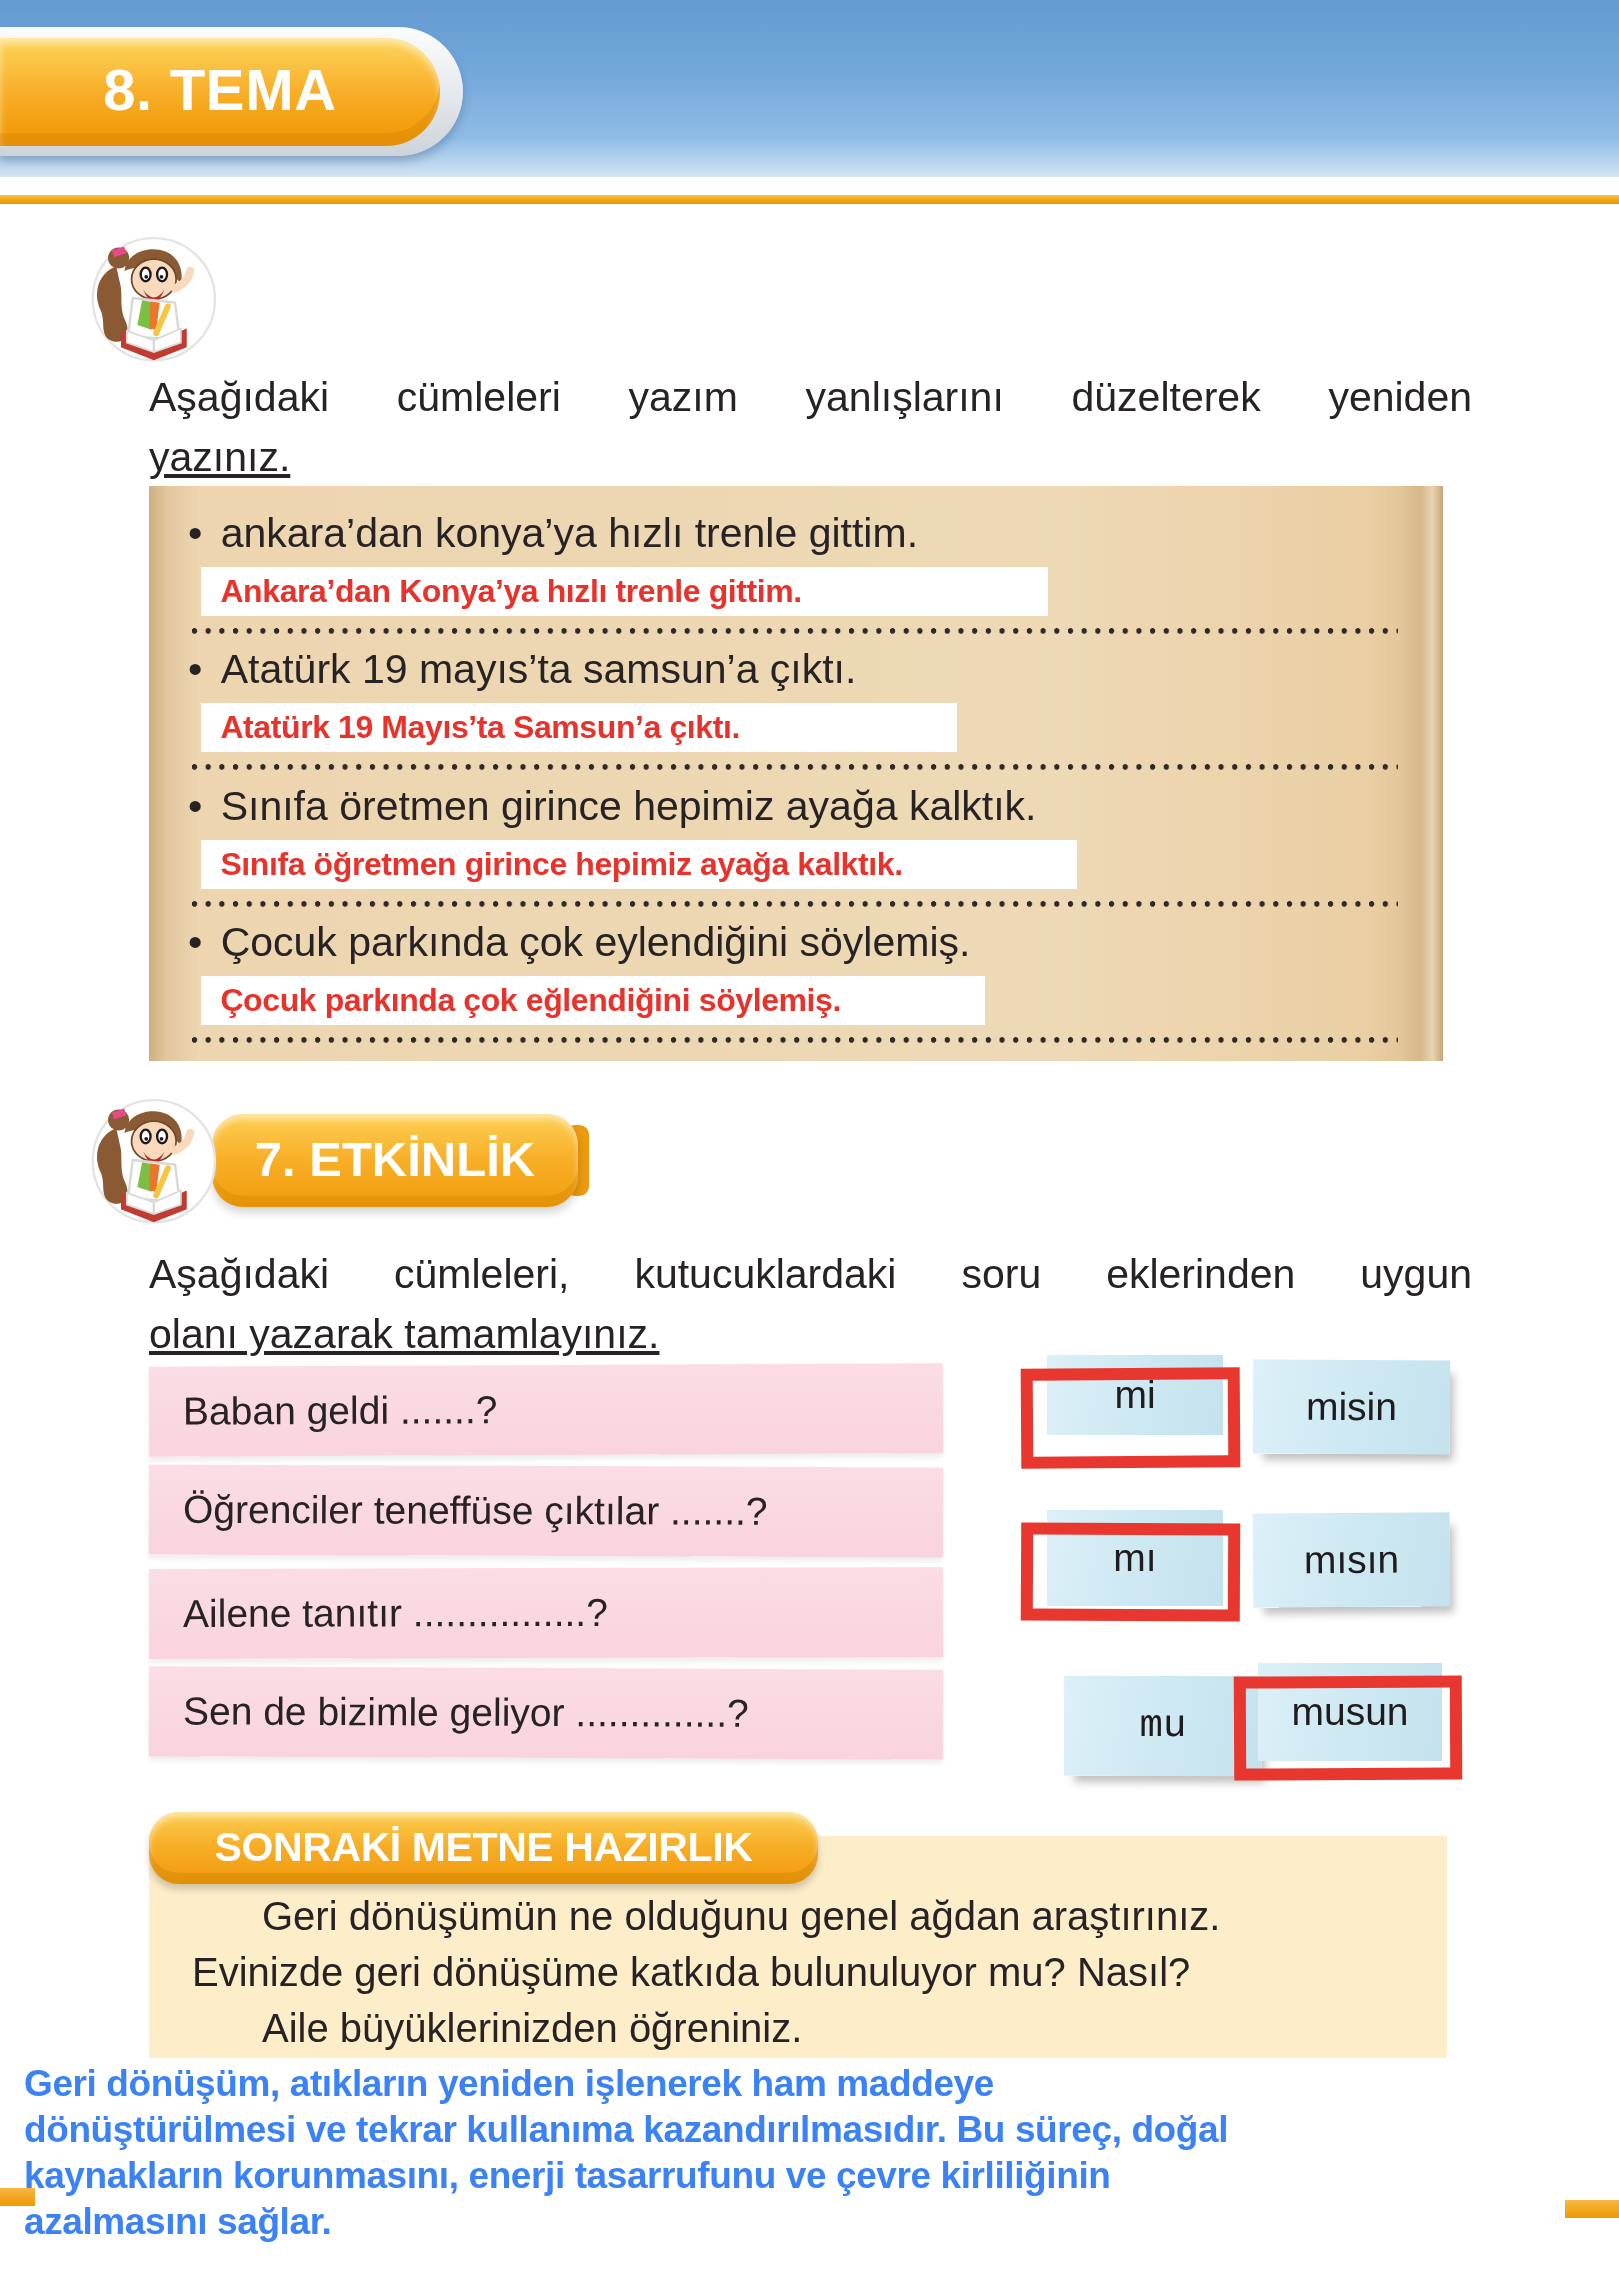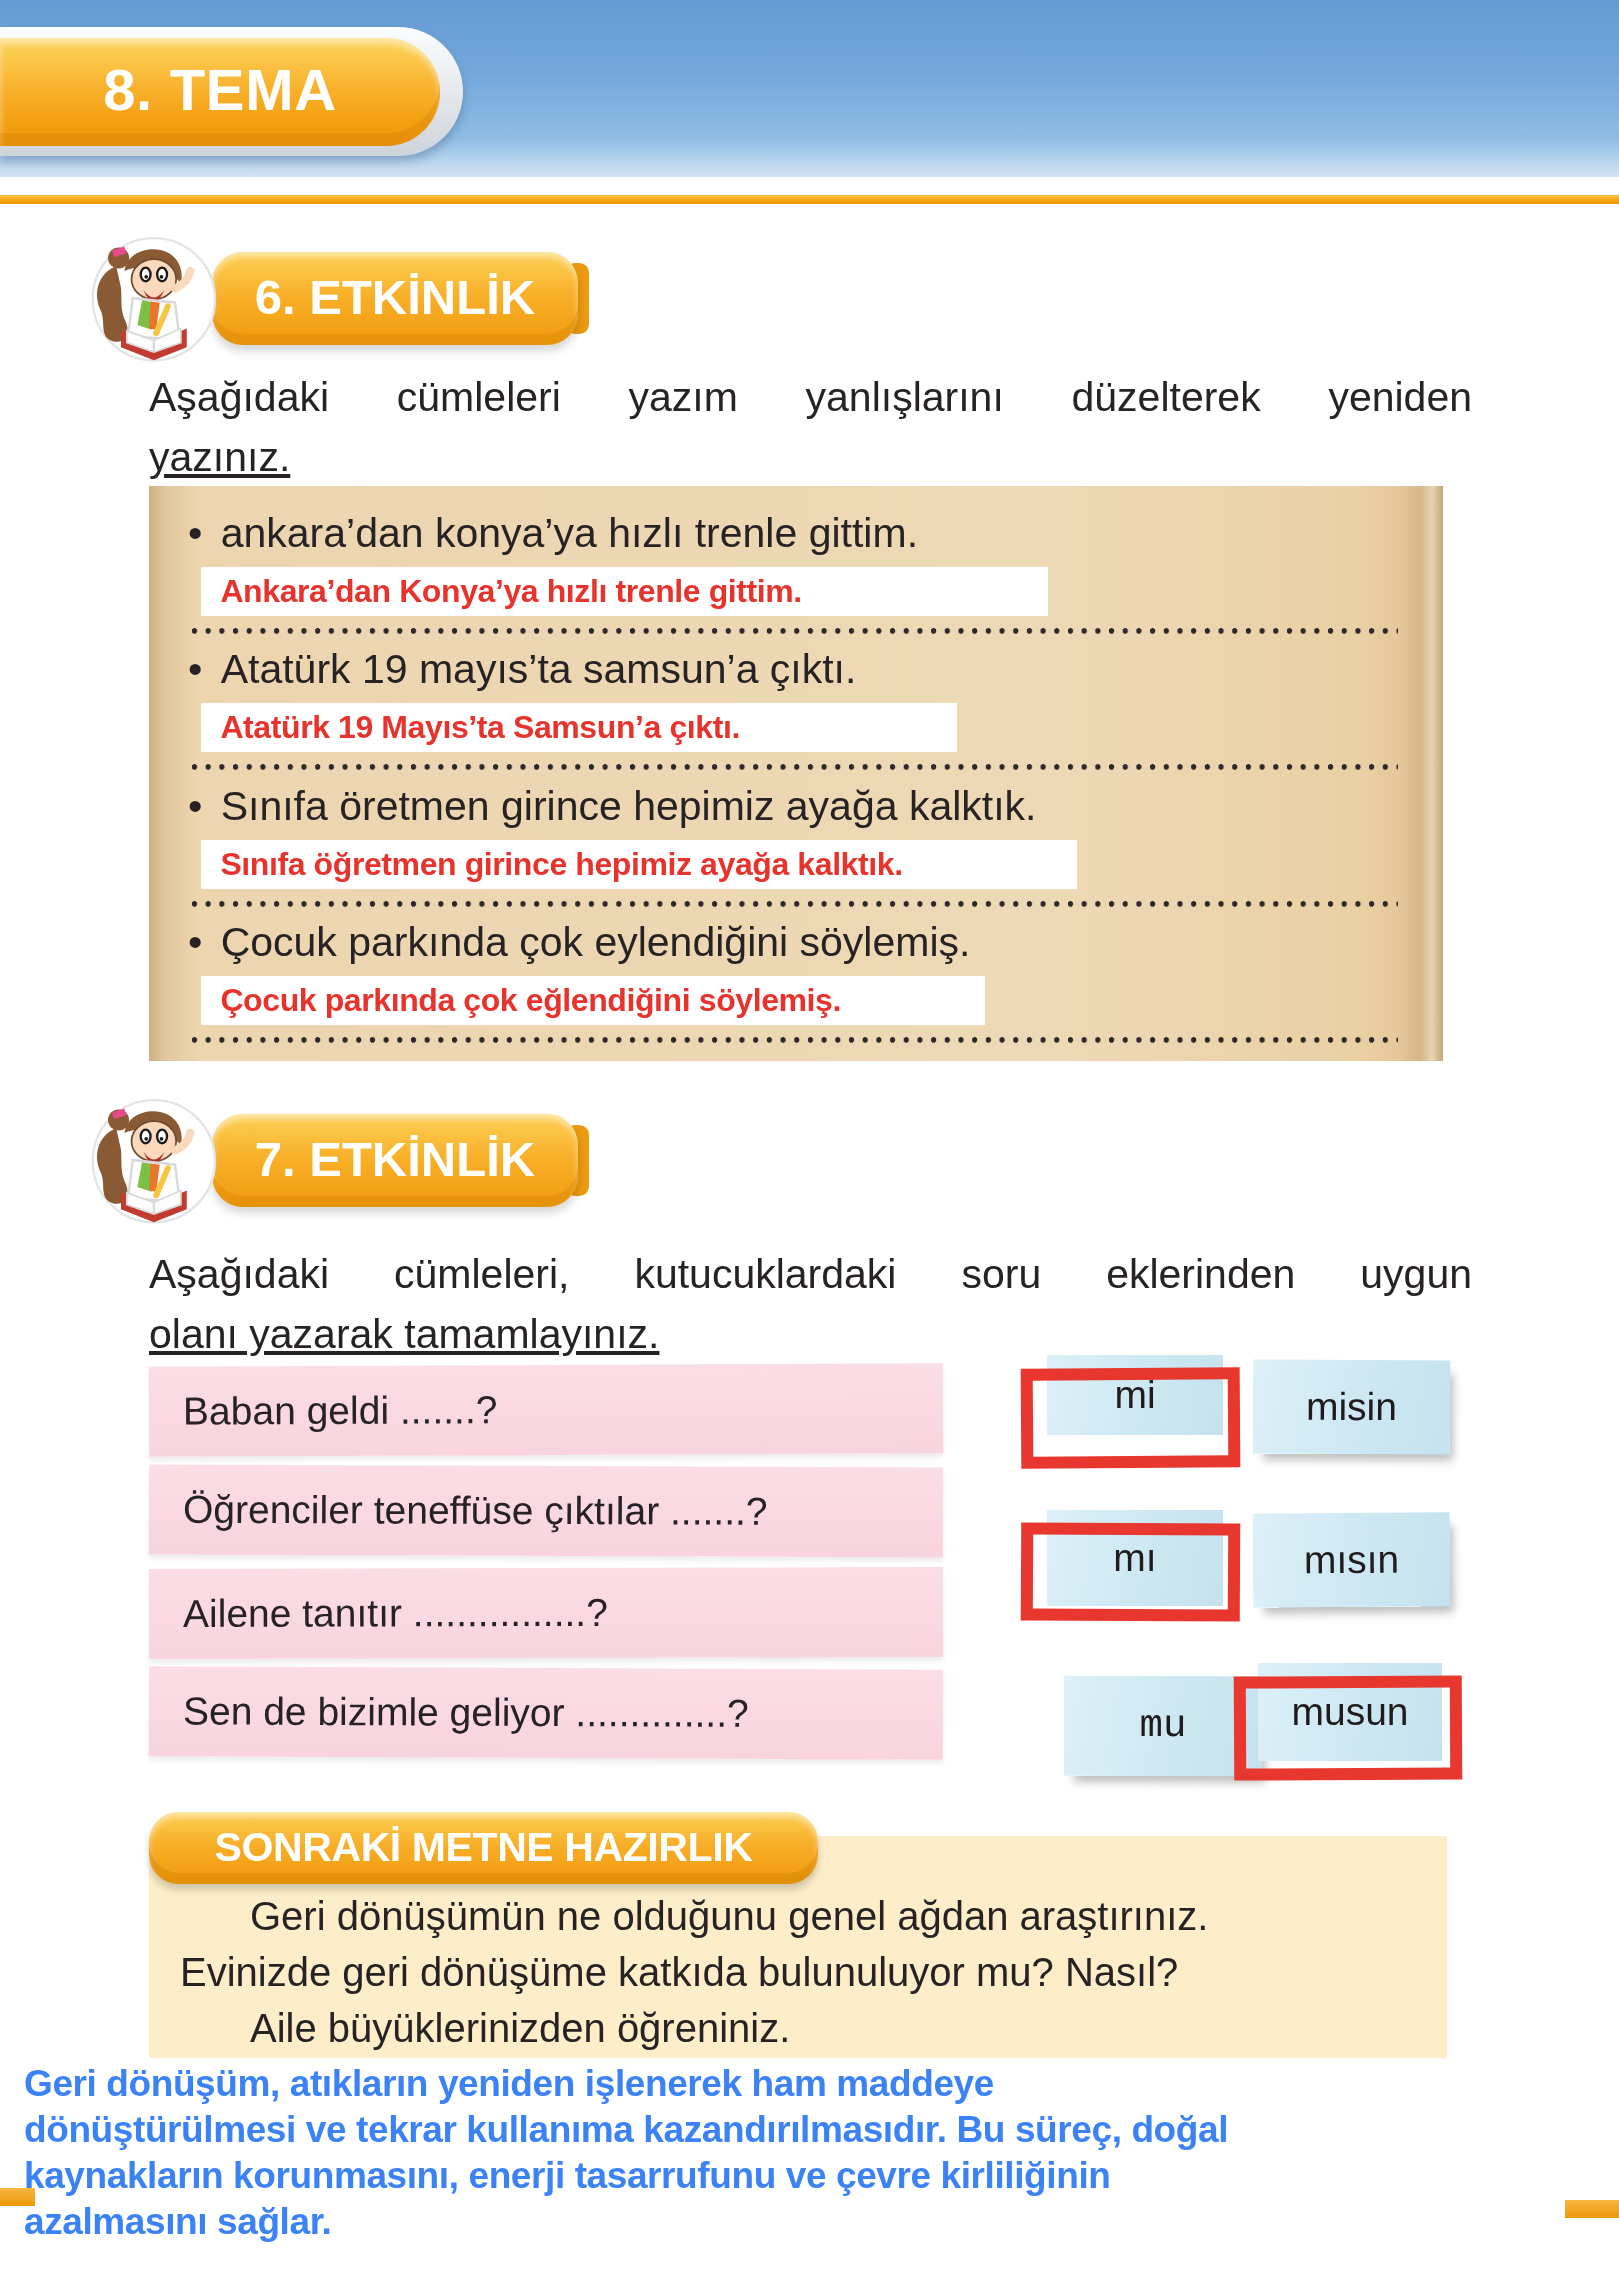--- a/index.html
+++ b/index.html
@@ -62,21 +62,21 @@
 
   
   .card{position:absolute;background:linear-gradient(100deg,#DCF0F7 0%,#CDE8F2 55%,#C4E2EE 100%);
     display:flex;align-items:center;justify-content:center;font-size:39px;color:#201C1D;}
   .card.curl{box-shadow:7px 9.8px 8.4px -3.5px rgba(0,0,0,.25);}
   .sel-frame{position:absolute;border:12px solid #E8372F;background:transparent;box-sizing:border-box;z-index:4;}
 
   
   .prep-box{position:absolute;left:149px;top:1836px;width:1298px;height:222px;background:#FDEDC9;overflow:hidden;}
   .prep-box .line{font-size:40px;color:#272325;line-height:56px;white-space:nowrap;}
-  .prep-pad{padding:52px 28px 0 31px;}
+  .prep-pad{padding:52px 28px 0 31px;margin-left:12px;}
   .indent1{text-indent:70px;}
   .prep-pill{position:absolute;left:149px;top:1812px;width:669px;height:72px;border-radius:29.5px;z-index:2;
     background:linear-gradient(180deg,#FCCE52 0%,#F7AC25 50%,#EF9A0B 100%);
     box-shadow:inset 0 -11.2px 0 rgba(200,120,0,.32), inset 0 4.9px 6.3px rgba(255,255,255,.5), 0 5.6px 7px rgba(0,0,0,.18);}
   .prep-title{position:absolute;left:0;width:100%;top:50%;transform:translateY(-52%);
     text-align:center;font-size:41px;font-weight:bold;color:#fff;letter-spacing:-0.4px;}
 
   
   .note{position:absolute;left:24px;top:2061px;width:1568px;background:#ffffff;
     color:#3b82f6;font-weight:bold;font-size:37px;line-height:46px;letter-spacing:-0.4px;}
@@ -94,23 +94,20 @@
 <div class="blue-band">
   <div class="tema-capsule">
     <div class="tema-pill">
       <div class="tema-title">8. TEMA</div>
     </div>
   </div>
 </div>
 <div class="gold-rule"></div>
 
 <div class="act-header" style="top:232px;">
-  <div class="act-pill">
-    <div class="act-title">6. ETKİNLİK</div>
-  </div>
   <svg class="mascot" width="149" height="141" viewBox="0 0 120 120">
     <circle cx="62" cy="58" r="52" fill="#ffffff"></circle>
     <circle cx="62" cy="58" r="52" fill="none" stroke="#E4E4E4" stroke-width="2"></circle>
     <path d="M30,30 C14,36 10,54 17,68 C21,78 16,88 25,93 C35,98 43,88 38,77 C33,67 35,58 34,48 Z" fill="#8A5A35"></path>
     <circle cx="32" cy="23" r="9" fill="#8A5A35"></circle>
     <rect x="27" y="15" width="11" height="6" fill="#E54A8B" transform="rotate(-18 32 18)"></rect>
     <path d="M37,34 C39,17 61,11 75,19 C85,25 87,36 85,45 C77,34 67,30 59,32 C49,30 41,32 37,34 Z" fill="#8A5A35"></path>
     <ellipse cx="62" cy="41" rx="19" ry="17" fill="#FBD9BC" stroke="#6B4A2F" stroke-width="1.5"></ellipse>
     <ellipse cx="55" cy="37" rx="4.2" ry="5.8" fill="#ffffff" stroke="#1E1A1B" stroke-width="2"></ellipse>
     <ellipse cx="69" cy="37" rx="4.2" ry="5.8" fill="#ffffff" stroke="#1E1A1B" stroke-width="2"></ellipse>

